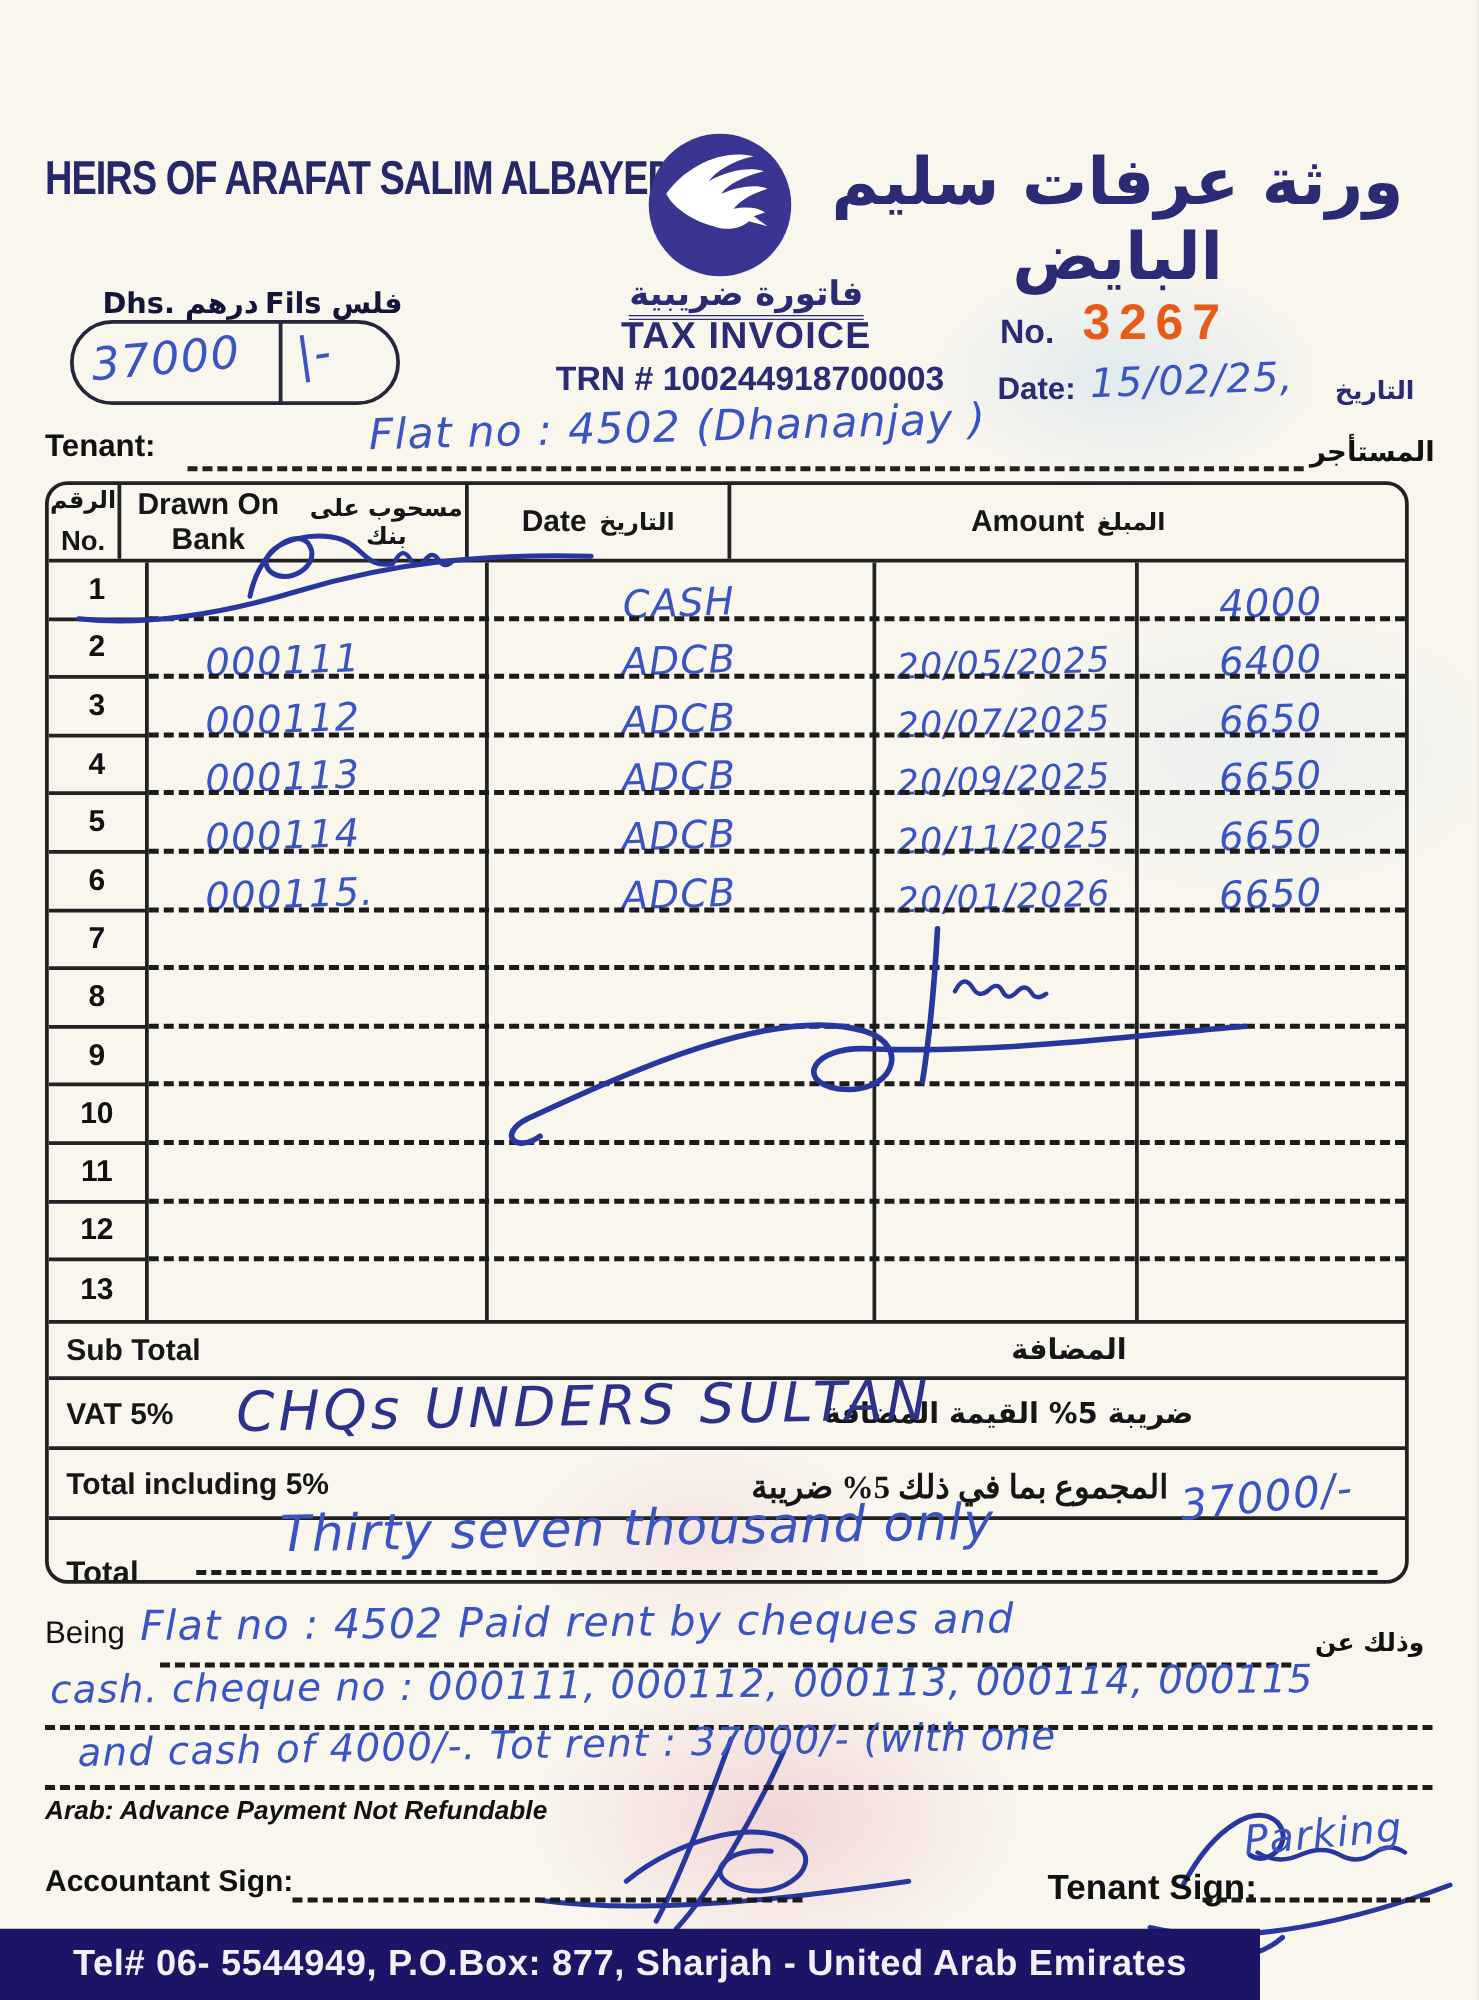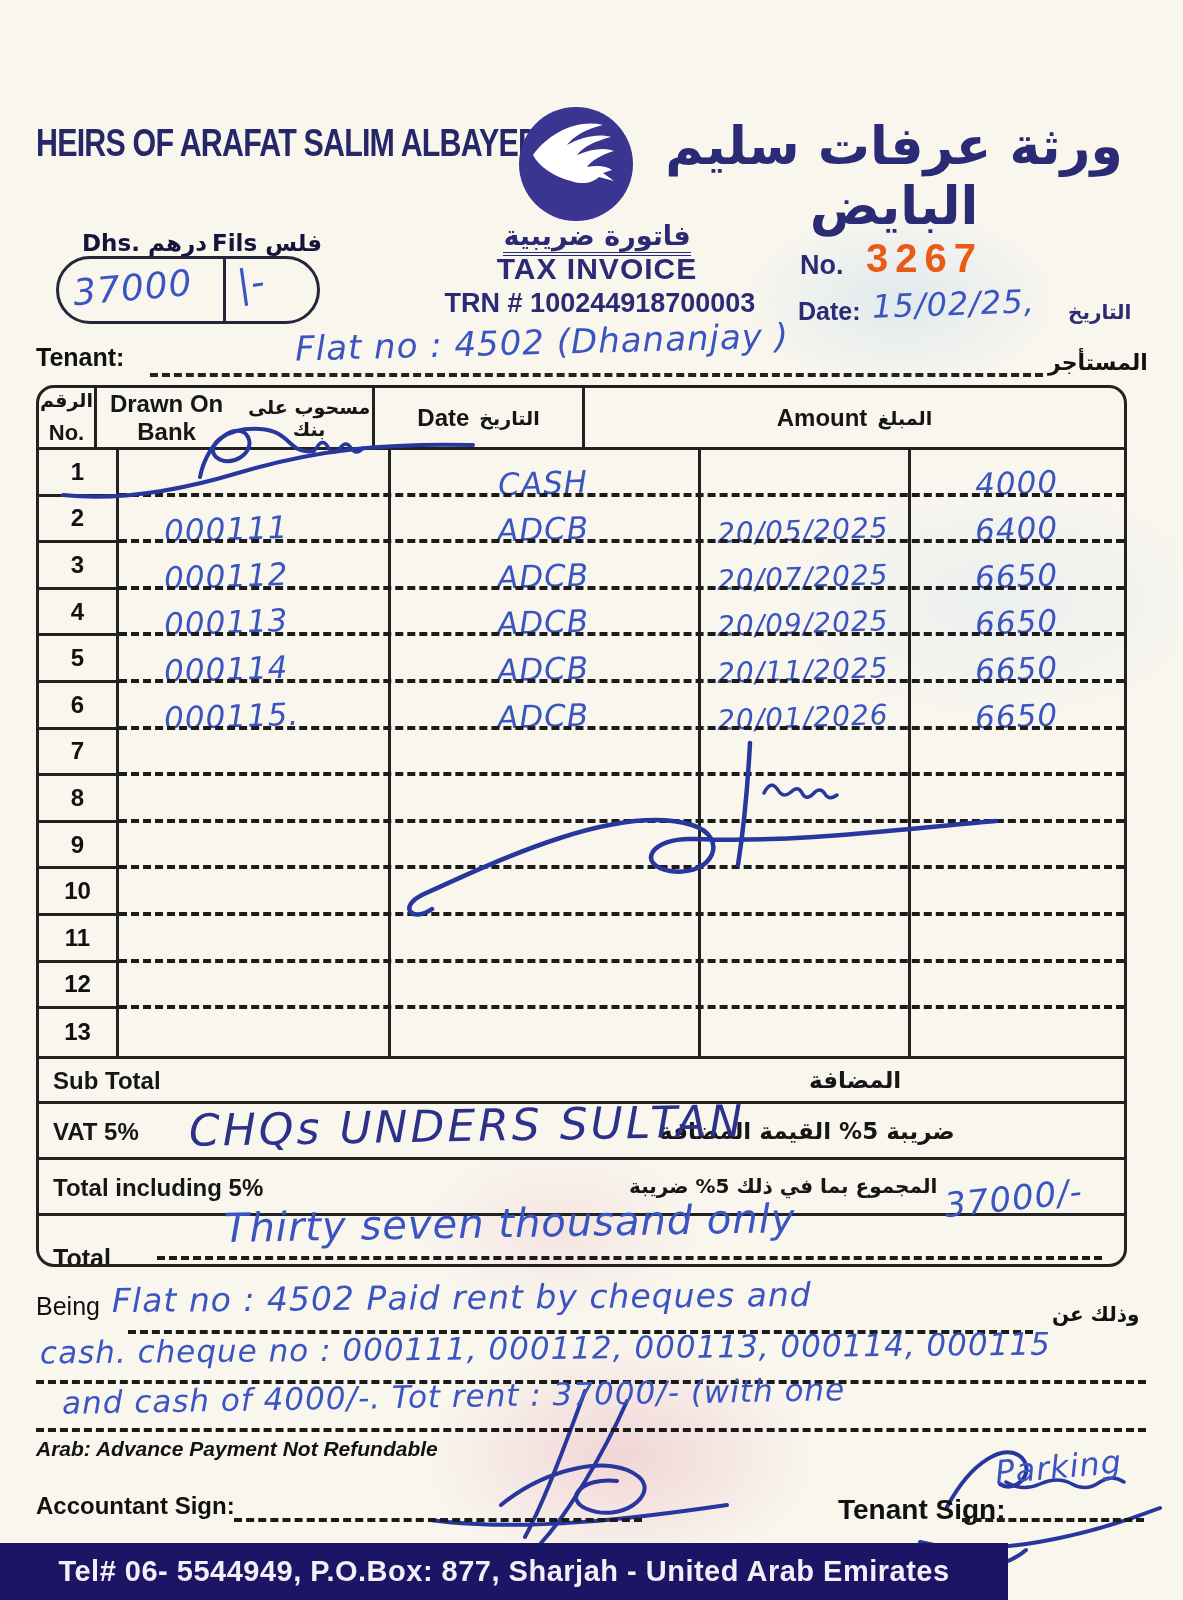--- a/index.html
+++ b/index.html
@@ -82,21 +82,21 @@
 
   .t-sub{position:relative;height:45px;border-bottom:3px solid #222;box-sizing:border-box;}
   .t-sub .lbl{position:absolute;left:14px;top:8px;font-size:24px;font-weight:bold;}
   .t-sub .ar-lbl{position:absolute;left:770px;top:8px;font-size:23px;font-weight:bold;}
   .t-vat{position:relative;height:56px;border-bottom:3px solid #222;box-sizing:border-box;}
   .t-vat .lbl{position:absolute;left:14px;top:14px;font-size:24px;font-weight:bold;}
   .t-vat .ar-lbl{position:absolute;left:620px;top:14px;font-size:23px;font-weight:bold;}
   .t-vat .hw-big{position:absolute;left:150px;top:-4px;font-size:44px;letter-spacing:3px;transform:rotate(-1deg);}
   .t-incl{position:relative;height:56px;border-bottom:3px solid #222;box-sizing:border-box;}
   .t-incl .lbl{position:absolute;left:14px;top:14px;font-size:24px;font-weight:bold;}
-  .t-incl .ar-lbl{position:absolute;left:590px;top:14px;font-size:20px;font-weight:bold;}
+  .t-incl .ar-lbl{position:absolute;left:562px;top:14px;font-size:26px;font-weight:bold;font-family:Liberation Serif, serif;}
   .t-incl .hw-val{position:absolute;left:905px;top:18px;font-size:34px;transform:rotate(-6deg);}
   .t-total{position:relative;height:52px;}
   .t-total .lbl{position:absolute;left:14px;top:12px;font-size:25px;font-weight:bold;margin-top:16px;}
   .t-total .dash{position:absolute;left:118px;right:22px;bottom:8px;border-bottom:4px dashed #1b1b1b;}
   .t-total .hw-words{position:absolute;left:185px;top:-16px;font-size:40px;transform:rotate(-1deg);}
 
   
   .being-label{left:36px;top:1292px;font-size:25px;font-weight:normal;color:#111;}
   .being-ar{left:1052px;top:1302px;font-size:20px;font-weight:bold;color:#111;}
   .b-dash{border-bottom:4px dashed #1b1b1b;height:0;}

